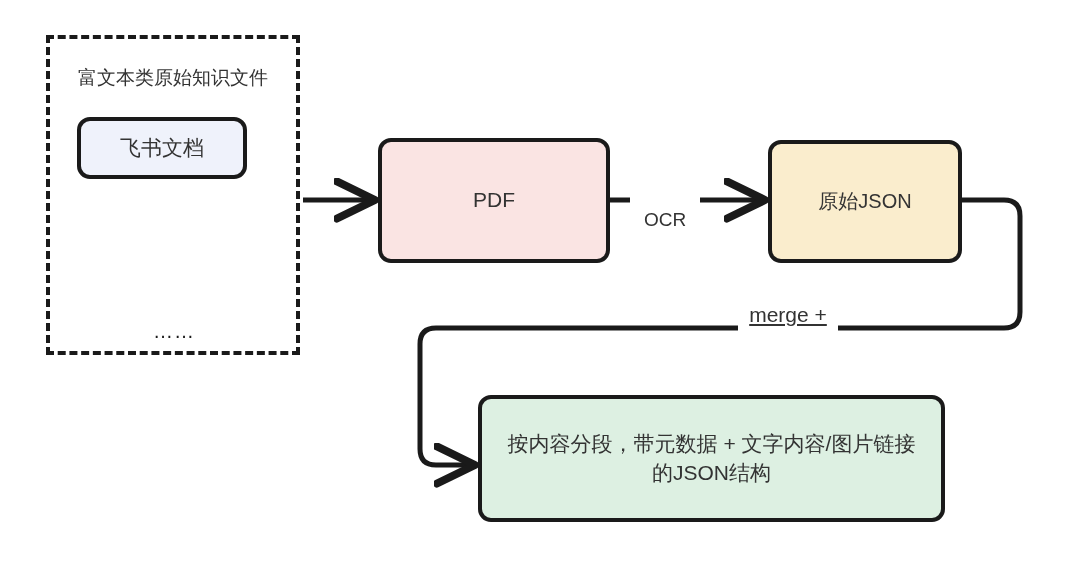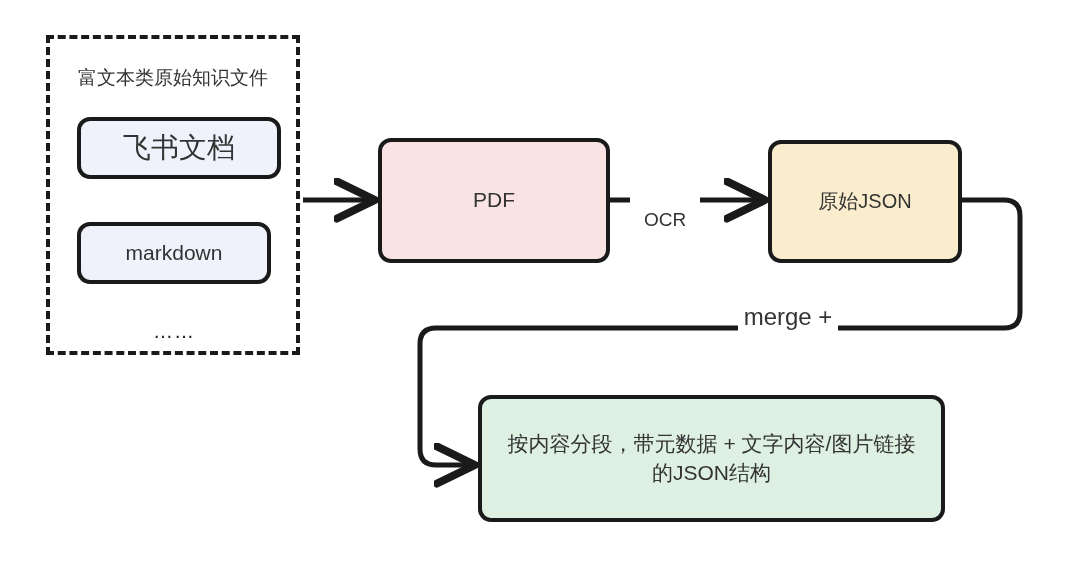--- a/index.html
+++ b/index.html
@@ -102,32 +102,31 @@
 
     <g>
       <path d="M738,328 L436,328 Q420,328 420,344 L420,449 Q420,465 436,465 L472,465" fill="none" stroke="#1a1a1a" stroke-width="5" marker-end="url(#arrowhead)"></path>
     </g>
   </svg>
 
   <div class="node group-box" style="left:46px; top:35px; width:254px; height:320px;">
     <div class="group-title" style="top:18px;margin-top:8px;">富文本类原始知识文件</div>
   </div>
 
-  <div class="node rounded box-blue" style="left:77px; top:117px; width:204px; height:62px; font-size:28px;">飞书文档</div>
+  <div class="node rounded box-blue" style="left:77px; top:117px; width:170px; height:62px; font-size:21px;">飞书文档</div>
 
-  <div class="node rounded box-blue" style="left:77px; top:222px; width:194px; height:62px; font-size:21px;">markdown</div>
 
   <div class="ellipsis" style="left:77px; top:320px; width:194px; text-align:center;">……</div>
 
   <div class="node rounded box-pink" style="left:378px; top:138px; width:232px; height:125px; font-size:21px;">PDF</div>
 
   <div class="edge-label" style="left:630px; top:188px; width:70px;">OCR</div>
 
   <div class="node rounded box-cream" style="left:768px; top:140px; width:194px; height:123px; font-size:20px;">原始JSON</div>
 
   <div style="position:absolute; left:738px; top:300px; width:100px; text-align:center;
-              color:#333333; font-size:24px; line-height:1.4; background:#ffffff;">
+              color:#333333; font-size:21px; line-height:1.4; background:#ffffff;text-decoration:underline;">
     <div>merge +</div>
   </div>
 
   <div class="node rounded box-green" style="left:478px; top:395px; width:467px; height:127px; font-size:21px; padding:0 22px;">按内容分段，带元数据 + 文字内容/图片链接的JSON结构</div>
 
 </div>
 
 </body></html>

